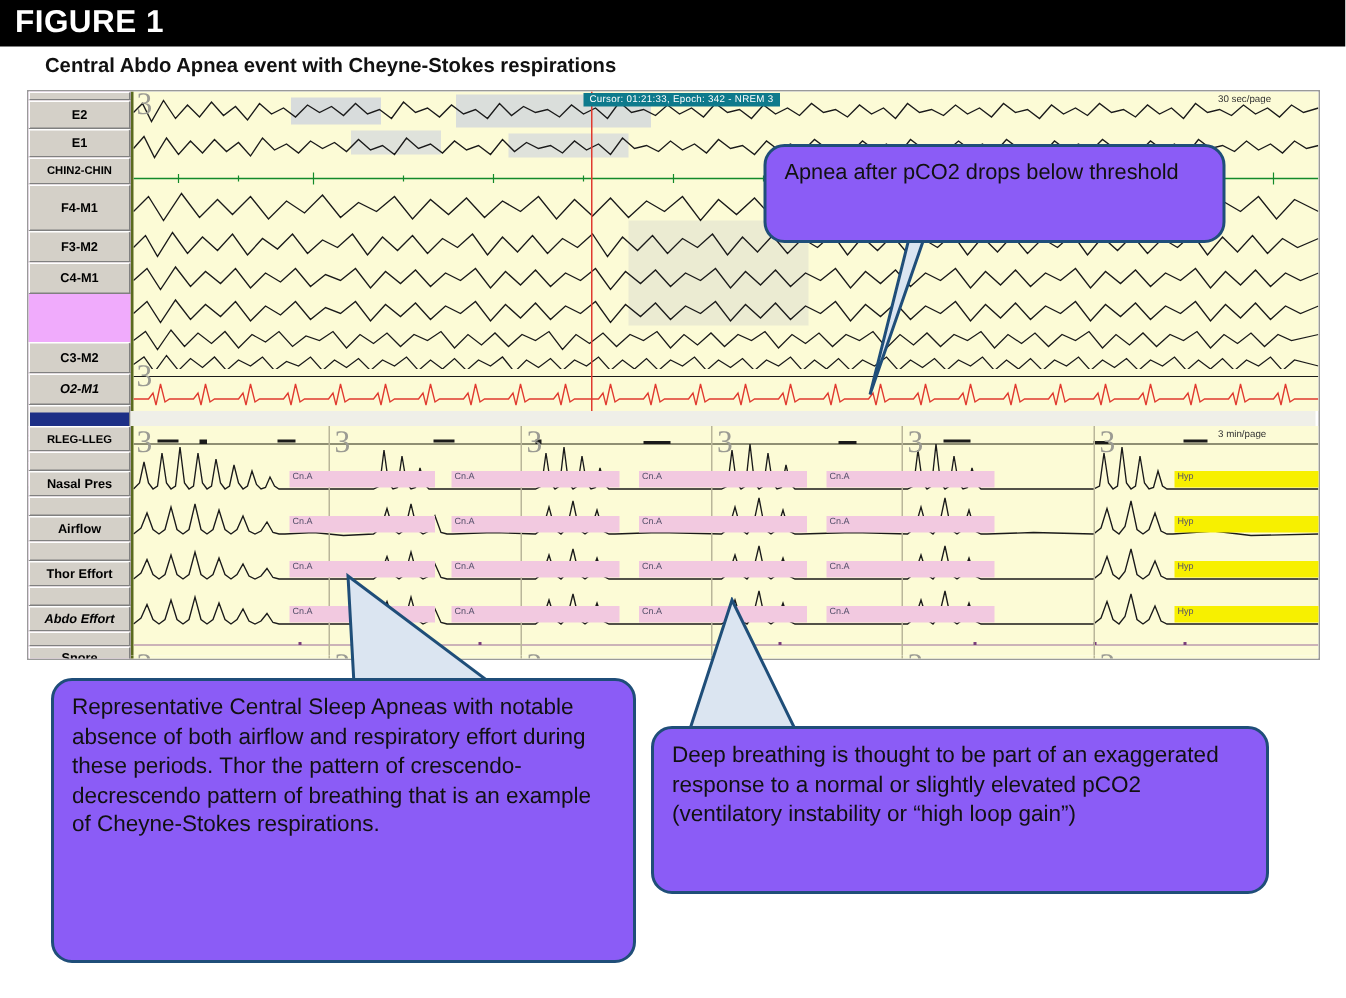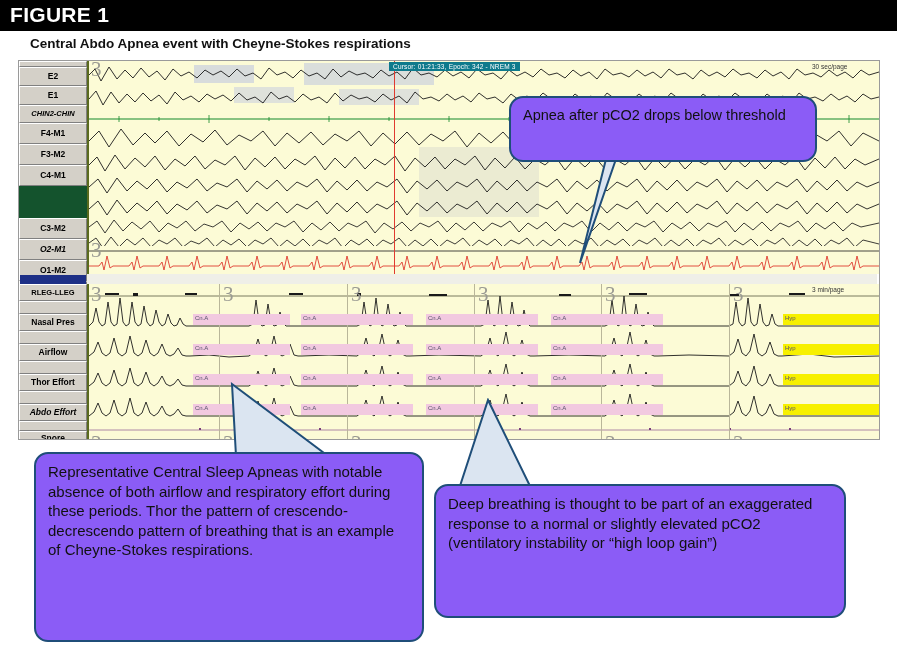--- a/index.html
+++ b/index.html
@@ -34,21 +34,21 @@
   #psg-window{
     position:absolute;left:18px;top:60px;width:860px;height:378px;
     background:#ffffff;
     border:1px solid #9a9a9a;
     overflow:hidden;
   }
 
   
   .label-col{
     position:absolute;left:0;top:0;width:68px;
-    background:#14532d;
+    background:#f0abfc;
   }
   .chan-label{
     box-sizing:border-box;
     width:68px;
     background:#d4d0c8;
     border:1px solid #ffffff;
     border-right-color:#808080;
     border-bottom-color:#808080;
     font-size:8.5px;font-weight:bold;color:#000;
     text-align:center;
@@ -135,21 +135,21 @@
     box-sizing:border-box;
     color:#111;
     font-family:"Liberation Sans", sans-serif;
     line-height:1.30;
   }
   .callout .ctext{display:block;padding:8px 12px;}
   .tail{position:absolute;}
 
   #callout-apnea{left:509px;top:96px;width:308px;height:66px;font-size:14.5px;}
   #callout-representative{left:34px;top:452px;width:390px;height:190px;font-size:15px;}
-  #callout-deep{left:434px;top:484px;width:412px;height:134px;font-size:15px;}
+  #callout-deep{left:434px;top:484px;width:412px;height:112px;font-size:15px;}
 </style>
 </head>
 <body>
 
 <div id="figure-header">
   <div class="ftitle">FIGURE 1</div>
 </div>
 
 <div id="figure-caption">Central Abdo Apnea event with Cheyne-Stokes respirations</div>
 
@@ -198,22 +198,22 @@
     <div class="cursor-line" style="left:305px;top:0;height:28px;"></div>
   </div>
 
   <div class="cursor-chip" style="left:370px;top:1px;">Cursor: 01:21:33, Epoch: 342 - NREM 3</div>
   <div class="page-rate" style="left:793px;top:2px;">30 sec/page</div>
 
   <div class="label-col" style="top:0;height:213px;">
     <div class="chan-spacer" style="height:6px;"></div>
     <div class="chan-label" style="height:19px;">E2</div>
     <div class="chan-label" style="height:19px;">E1</div>
-    <div class="chan-label" style="height:18px;font-size:7.5px;font-style:italic;">CHIN2-CHIN</div>
-    <div class="chan-label" style="height:21px;">F4-M1</div>
+    <div class="chan-label" style="height:18px;font-size:7.5px;">CHIN2-CHIN</div>
+    <div class="chan-label" style="height:31px;">F4-M1</div>
     <div class="chan-label" style="height:21px;">F3-M2</div>
     <div class="chan-label" style="height:21px;">C4-M1</div>
     <div class="chan-label" style="height:21px;margin-top:32px;">C3-M2</div>
     <div class="chan-label" style="height:21px;font-style:italic;">O2-M1</div>
     <div class="chan-label" style="height:21px;">O1-M2</div>
     <div class="chan-label" style="height:17px;font-size:7.5px;">RLEG-LLEG</div>
     <div class="chan-label" style="height:17px;font-size:7.5px;">ECG1-ECG2</div>
   </div>
 
   <div id="montage-divider" style="left:1px;top:214px;width:66px;height:9px;"></div>

